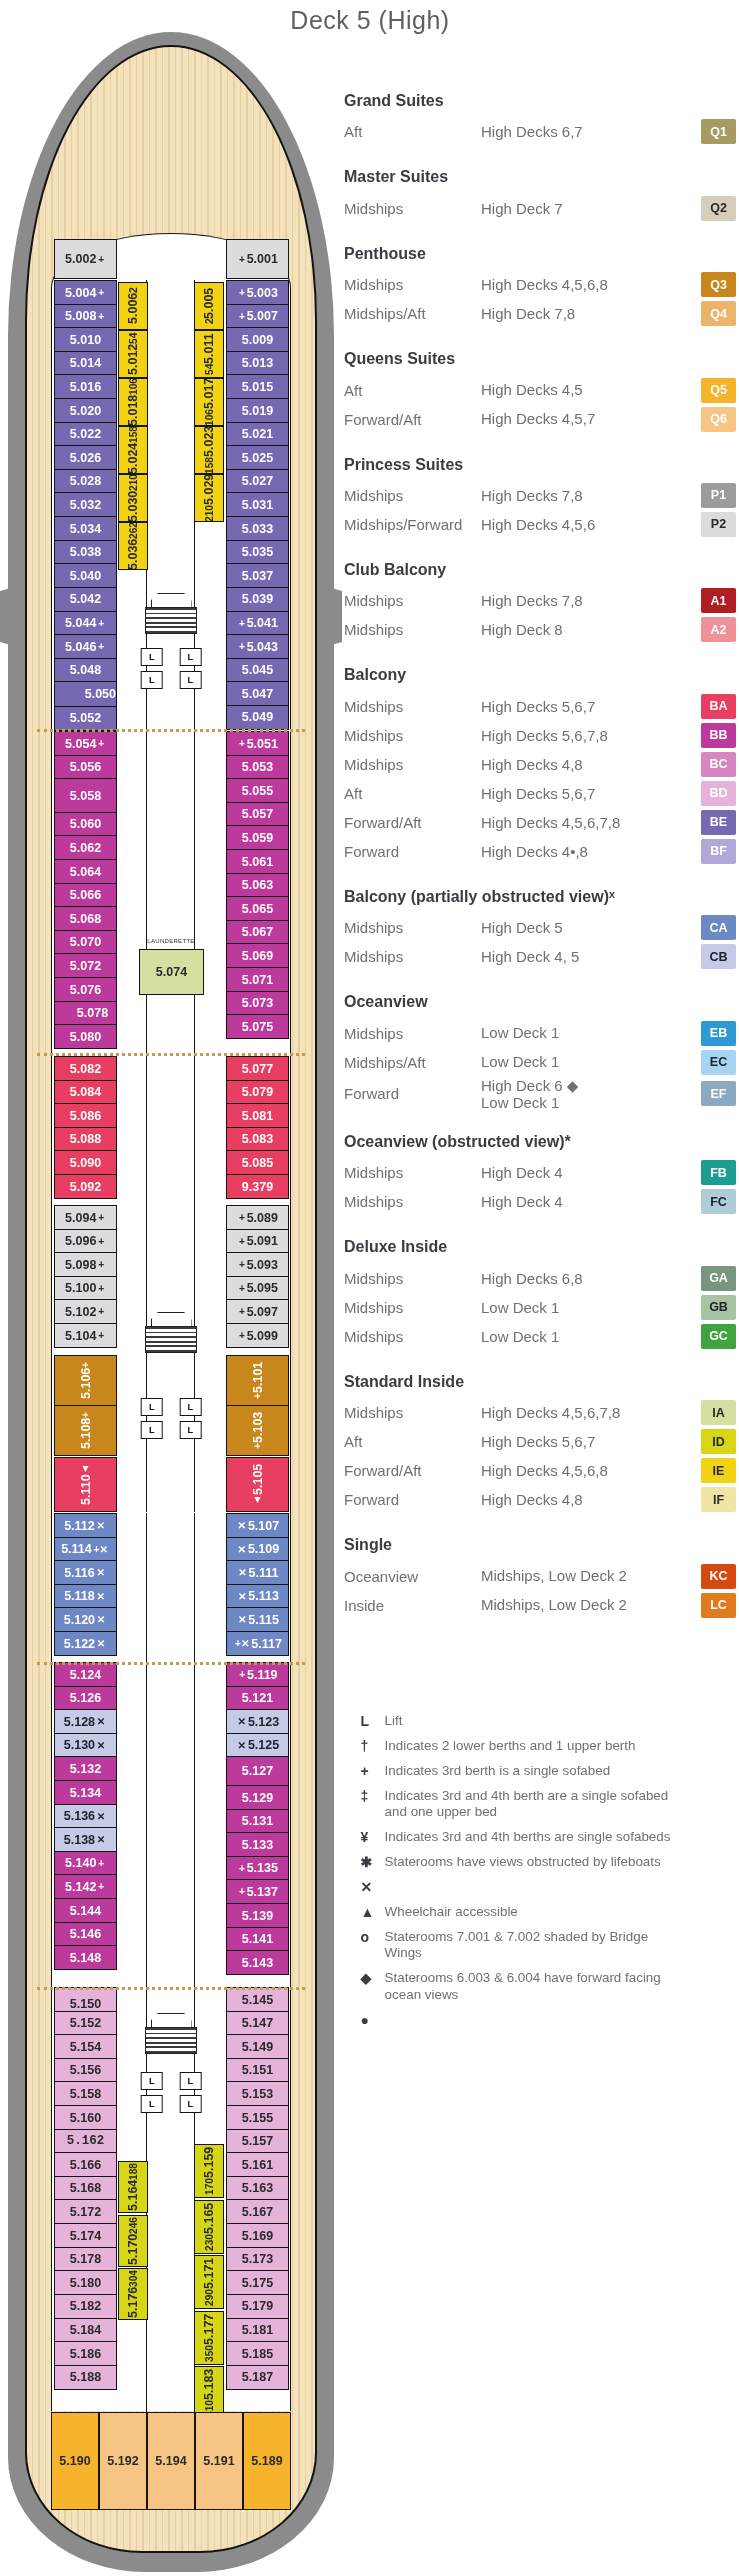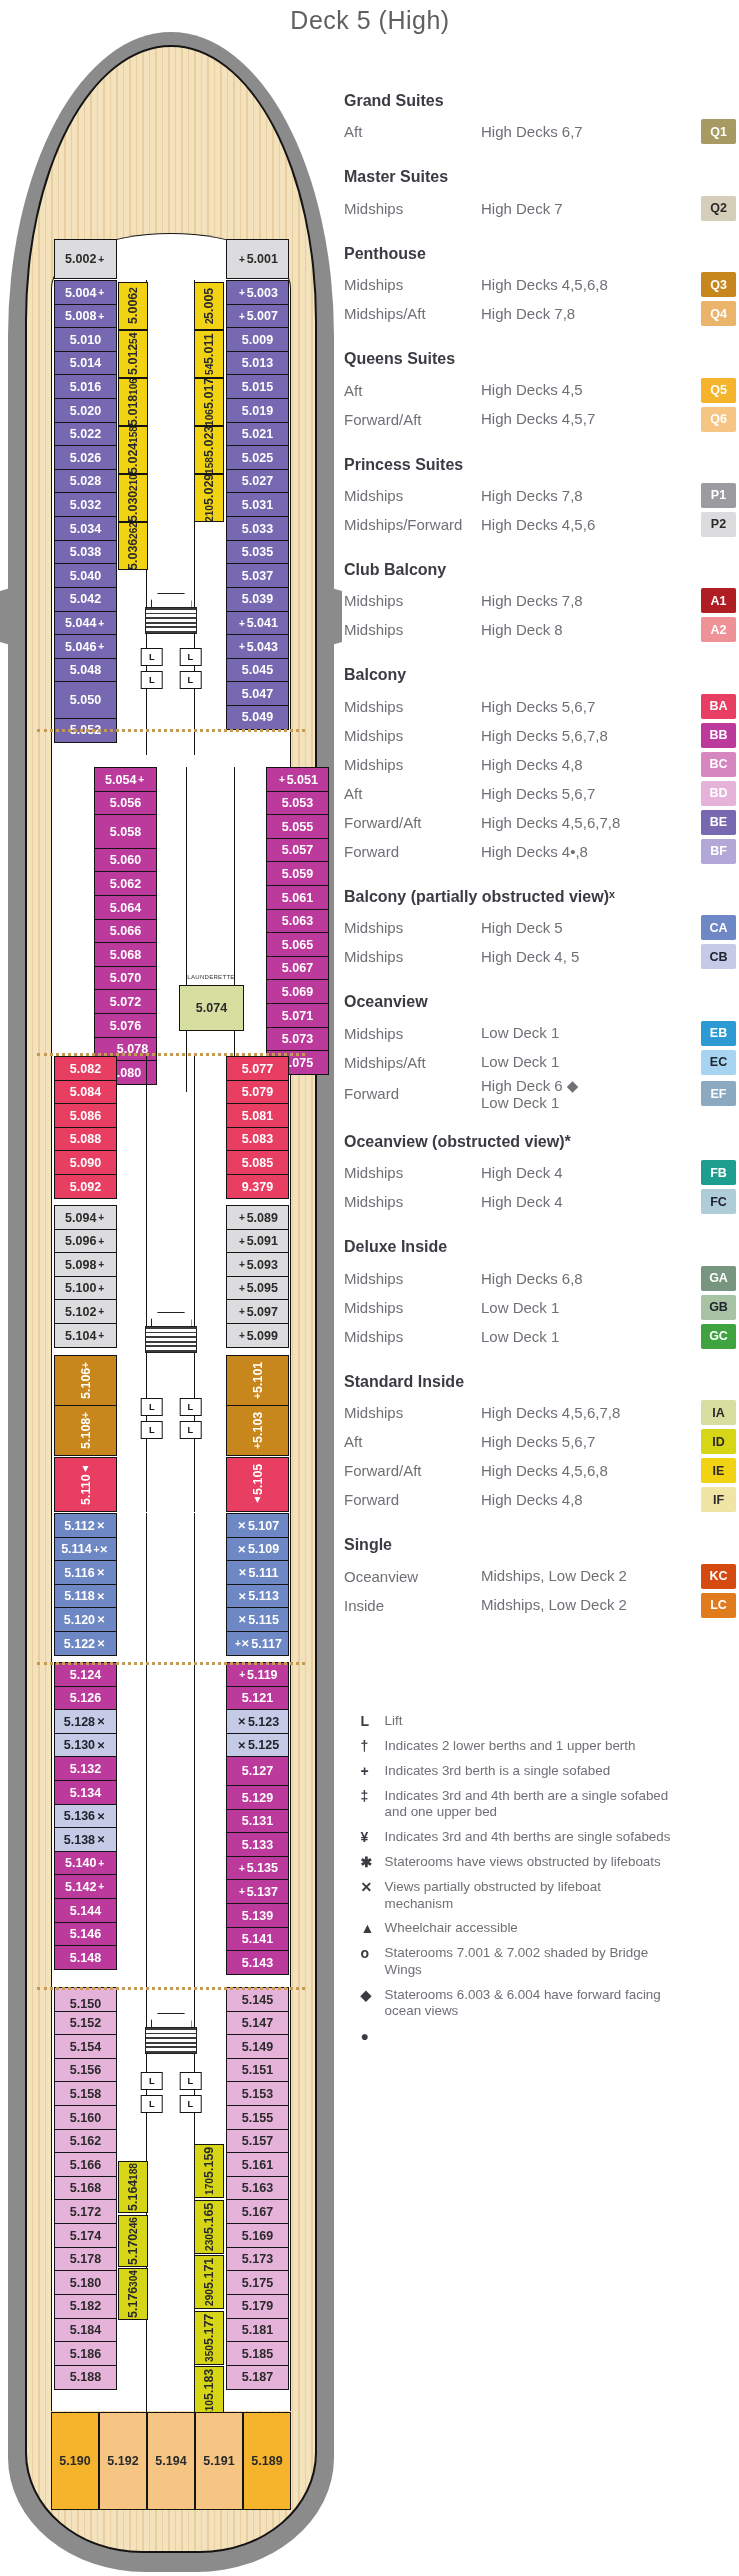--- a/index.html
+++ b/index.html
@@ -144,21 +144,21 @@
               <span>5.044</span>
               <span class="sym">+</span>
             </div>
             <div class="cabin" style="background: rgb(118, 105, 177); color: rgb(255, 255, 255); height: 25px;">
               <span>5.046</span>
               <span class="sym">+</span>
             </div>
             <div class="cabin" style="background: rgb(118, 105, 177); color: rgb(255, 255, 255); height: 25px;">
               <span>5.048</span>
             </div>
-            <div class="cabin" style="background: rgb(118, 105, 177); color: rgb(255, 255, 255); height: 38px;">
+            <div class="cabin" style="background: rgb(118, 105, 177); color: rgb(255, 255, 255); height: 26px; justify-content: flex-end;">
               <span>5.050</span>
             </div>
             <div class="cabin" style="background: rgb(118, 105, 177); color: rgb(255, 255, 255); height: 25px;">
               <span>5.052</span>
             </div>
           </div>
           <div class="col right">
             <div class="cabin" style="background: rgb(118, 105, 177); color: rgb(255, 255, 255); height: 25px;">
               <span class="sym">+</span>
               <span>5.003</span>
@@ -269,21 +269,21 @@
             <div class="cap"></div>
             <div class="tread"></div>
           </div>
           <div class="feature lifts" style="top: 368px;">
             <div class="lift">L</div>
             <div class="lift">L</div>
             <div class="lift">L</div>
             <div class="lift">L</div>
           </div>
         </div>
-        <div class="section" style="top: 739px; height: 325px; margin-left: 40px;">
+        <div class="section" style="top: 703px; height: 325px;">
           <div class="wall wl"></div>
           <div class="wall wr"></div>
           <div class="col left">
             <div class="cabin" style="background: rgb(188, 58, 155); color: rgb(255, 255, 255); height: 25px;">
               <span>5.054</span>
               <span class="sym">+</span>
             </div>
             <div class="cabin" style="background: rgb(188, 58, 155); color: rgb(255, 255, 255); height: 25px;">
               <span>5.056</span>
             </div>
@@ -684,21 +684,21 @@
             </div>
             <div class="cabin" style="background: rgb(229, 178, 218); color: rgb(42, 42, 42); height: 25px;">
               <span>5.156</span>
             </div>
             <div class="cabin" style="background: rgb(229, 178, 218); color: rgb(42, 42, 42); height: 25px;">
               <span>5.158</span>
             </div>
             <div class="cabin" style="background: rgb(229, 178, 218); color: rgb(42, 42, 42); height: 25px;">
               <span>5.160</span>
             </div>
-            <div class="cabin" style="background: rgb(229, 178, 218); color: rgb(42, 42, 42); height: 25px;">
+            <div class="cabin" style="background: rgb(229, 178, 218); color: rgb(42, 42, 42); height: 25px; font-family: Liberation Mono, monospace;">
               <span>5.162</span>
             </div>
             <div class="cabin" style="background: rgb(229, 178, 218); color: rgb(42, 42, 42); height: 25px;">
               <span>5.166</span>
             </div>
             <div class="cabin" style="background: rgb(229, 178, 218); color: rgb(42, 42, 42); height: 25px;">
               <span>5.168</span>
             </div>
             <div class="cabin" style="background: rgb(229, 178, 218); color: rgb(42, 42, 42); height: 25px;">
               <span>5.172</span>
@@ -1073,21 +1073,20 @@
         <div class="krow">
           <span class="ksym">¥</span>
           <span class="ktxt">Indicates 3rd and 4th berths are single sofabeds</span>
         </div>
         <div class="krow">
           <span class="ksym">✱</span>
           <span class="ktxt">Staterooms have views obstructed by lifeboats</span>
         </div>
         <div class="krow">
           <span class="ksym">✕</span>
-          <span class="ktxt">Views partially obstructed by lifeboat mechanism</span>
         </div>
         <div class="krow">
           <span class="ksym">▲</span>
           <span class="ktxt">Wheelchair accessible</span>
         </div>
         <div class="krow">
           <span class="ksym">o</span>
           <span class="ktxt">Staterooms 7.001 &amp; 7.002 shaded by Bridge Wings</span>
         </div>
         <div class="krow">

